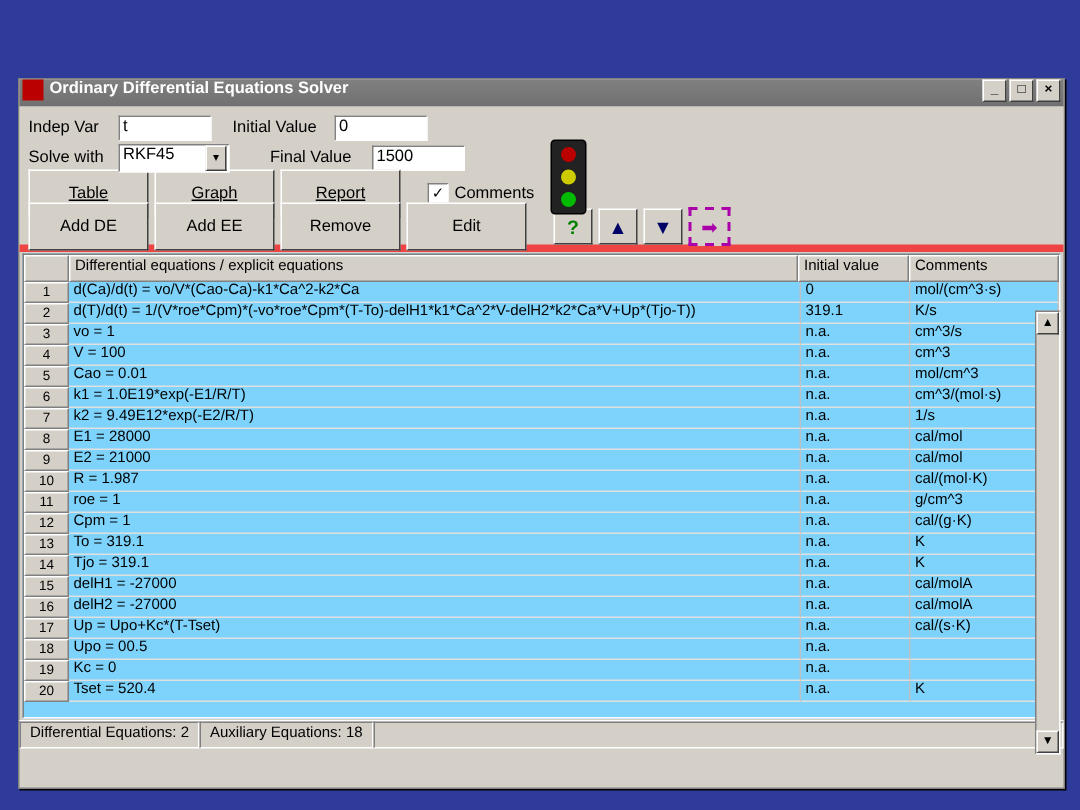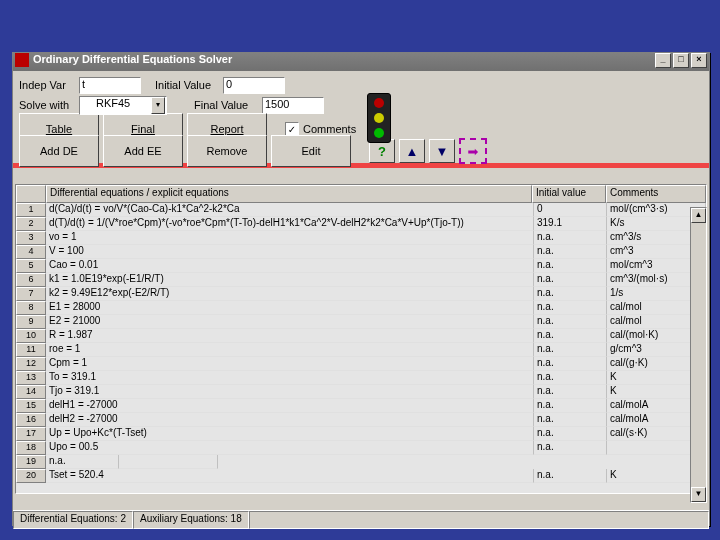--- a/index.html
+++ b/index.html
@@ -8,29 +8,29 @@
 .slide-title .u{text-decoration:underline}
 .win{position:absolute;left:12px;top:52px;width:696px;height:472px;background:#d4d0c8;border:1px solid #808080;box-shadow:1px 1px 0 #000}
 .titlebar{height:18px;background:linear-gradient(#808080,#707070);display:flex;color:#fff;font-weight:bold;padding:0 2px}
 .titlebar .ico{width:14px;height:14px;background:#b00;margin-right:4px}
 .titlebar .t{flex:1;font-size:11px}
 .winbtn{width:14px;height:13px;background:#d4d0c8;border:1px solid;border-color:#fff #404040 #404040 #fff;margin-left:2px;text-align:center;line-height:11px;font-size:9px;color:#000;font-family:Arial}
 .panel{background:#d4d0c8;padding:4px 6px 2px 6px;border-bottom:5px solid #ef4444}
 .row{display:flex;align-items:center;gap:4px;height:20px}
 .lbl{font-size:11px;color:#000}
 .inp{background:#fff;border:1px solid;border-color:#808080 #fff #fff #808080;height:15px;padding:0 2px;font-size:11px}
-.sel{background:#fff;border:1px solid;border-color:#808080 #fff #fff #808080;height:17px;padding:0 14px 0 16px;font-size:11px;position:relative}
+.sel{background:#fff;border:1px solid;border-color:#808080 #fff #fff #808080;height:17px;padding:0 14px 0 2px;font-size:11px;position:relative}
 .sel:after{content:"▾";position:absolute;right:1px;top:0;width:12px;height:15px;background:#d4d0c8;border:1px solid;border-color:#fff #404040 #404040 #fff;text-align:center;font-size:8px;line-height:14px}
 .btn{background:#d4d0c8;border:1px solid;border-color:#fff #404040 #404040 #fff;height:20px;padding:5px 8px;font-size:11px;display:flex;align-items:center}
 .btn2{width:62px;justify-content:center}
 .chk{width:12px;height:12px;background:#fff;border:1px solid;border-color:#808080 #fff #fff #808080;display:inline-flex;align-items:center;justify-content:center;font-size:10px}
 .iconbtn{width:24px;height:22px;background:#d4d0c8;border:1px solid;border-color:#fff #404040 #404040 #fff;display:flex;align-items:center;justify-content:center;font-size:13px}
 .light{position:absolute;left:354px;top:22px;width:22px;height:44px;background:#222;border:1px solid #000;border-radius:3px;display:flex;flex-direction:column;align-items:center;justify-content:space-around;padding:2px 0}
 .light div{width:10px;height:10px;border-radius:50%}
-.grid{background:#e5e5e5;border:1px solid;border-color:#808080 #fff #fff #808080;margin:16px 2px}
+.grid{background:#7dd3fc;border:1px solid;border-color:#808080 #fff #fff #808080;margin:1px 2px}
 .ghead{display:flex;background:#d4d0c8;font-size:10px}
 .gh{border:1px solid;border-color:#fff #808080 #808080 #fff;padding:1px 3px;height:14px;overflow:hidden}
 .gbody{height:290px;overflow:hidden}
 .gr{display:flex;height:14px;font-size:10px;color:#000}
 .gc{border-right:1px solid #c0c0c0;border-bottom:1px solid #e0e0e0;padding:0 3px;overflow:hidden;white-space:nowrap}
 .rn{width:22px;background:#d4d0c8;border:1px solid;border-color:#fff #808080 #808080 #fff;text-align:center;font-size:9px}
 .c-eq{flex:1}
 .c-iv{width:66px}
 .c-cm{width:92px}
 .status{display:flex;background:#d4d0c8;border-top:1px solid #fff;font-size:10px}
@@ -63,21 +63,21 @@
         <span class="lbl" style="width:56px">Solve with</span>
         <div class="sel" style="width:56px">RKF45</div>
         <span class="lbl" style="width:64px;margin-left:23px">Final Value</span>
         <div class="inp" style="width:56px">1500</div>
       </div>
       <div class="row" style="margin-top:4px">
         <div class="btn btn2">
             <u>Table</u>
           </div>
         <div class="btn btn2">
-            <u>Final</u>
+            <u>Graph</u>
           </div>
         <div class="btn btn2">
             <u>Report</u>
           </div>
         <span style="width:10px"></span>
         <span class="chk">✓</span>
         <span class="lbl">Comments</span>
       </div>
       <div class="row" style="margin-top:2px">
         <div class="btn btn2">Add DE</div>
@@ -208,20 +208,21 @@
             <div class="gc c-cm">cal/(s·K)</div>
           </div>
           <div class="gr">
             <div class="gc rn">18</div>
             <div class="gc c-eq">Upo = 00.5</div>
             <div class="gc c-iv">n.a.</div>
             <div class="gc c-cm"></div>
           </div>
           <div class="gr">
             <div class="gc rn">19</div>
+            <div class="gc c-eq">Kc = 0</div>
             <div class="gc c-iv">n.a.</div>
             <div class="gc c-cm"></div>
           </div>
           <div class="gr">
             <div class="gc rn">20</div>
             <div class="gc c-eq">Tset = 520.4</div>
             <div class="gc c-iv">n.a.</div>
             <div class="gc c-cm">K</div>
           </div>
         </div>

